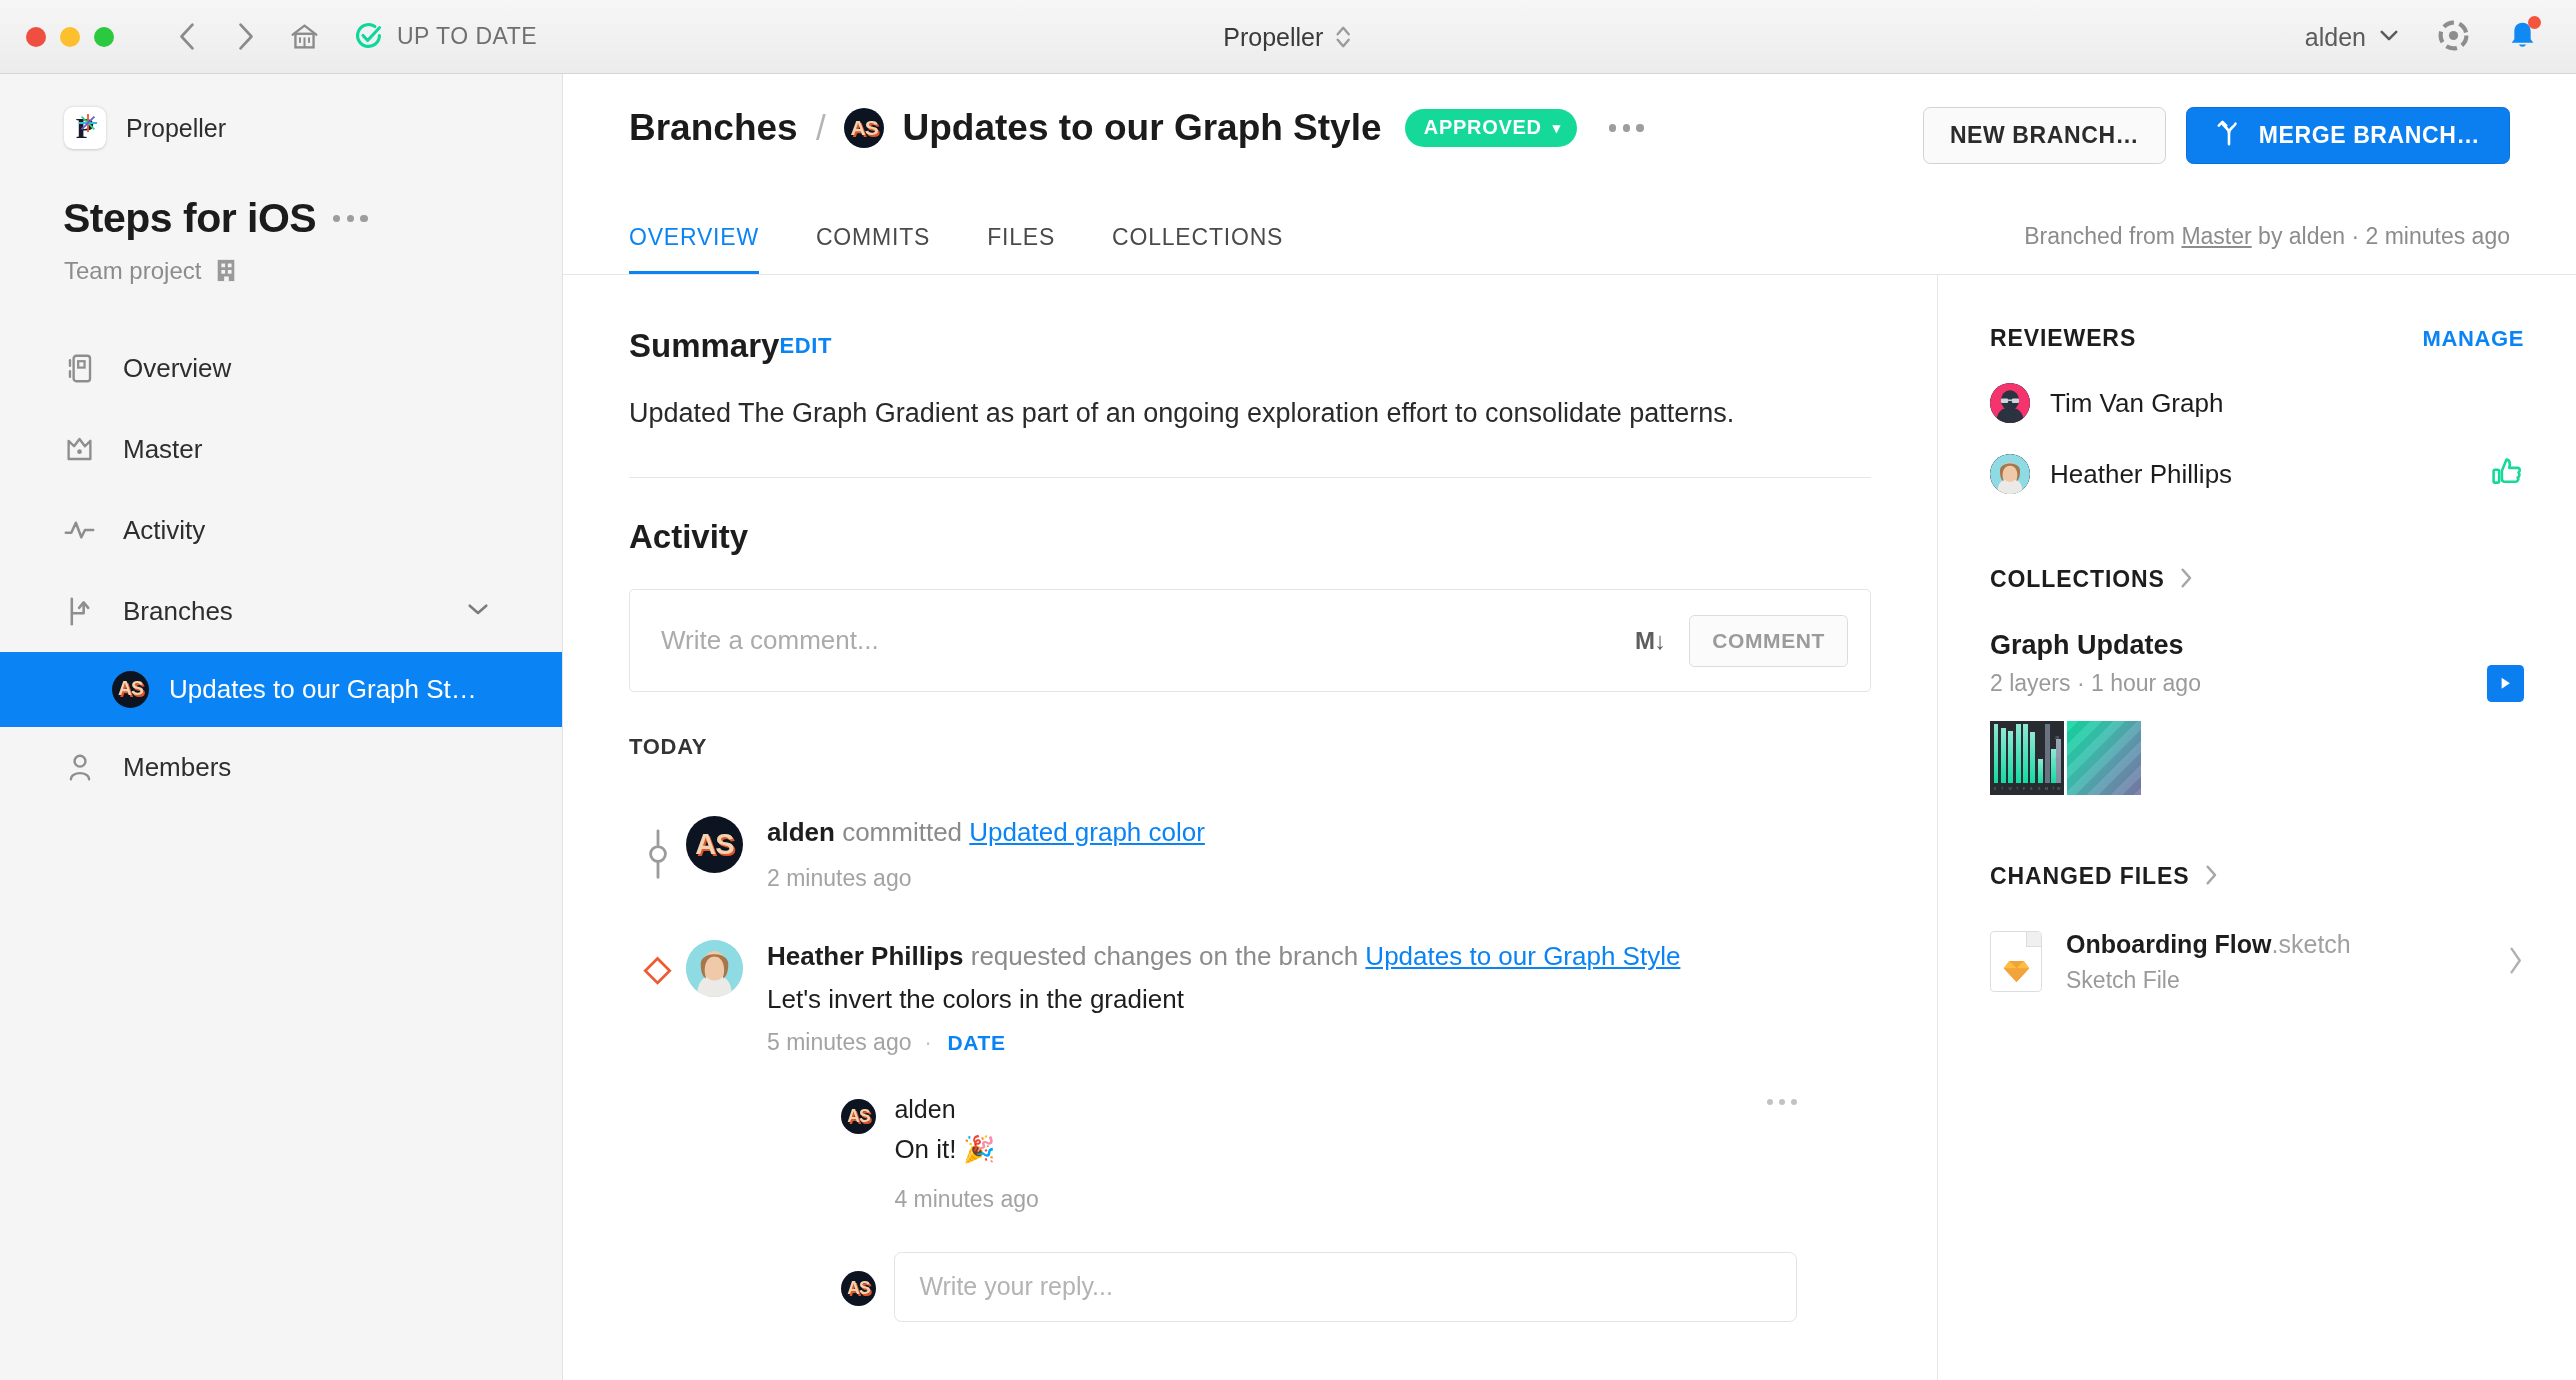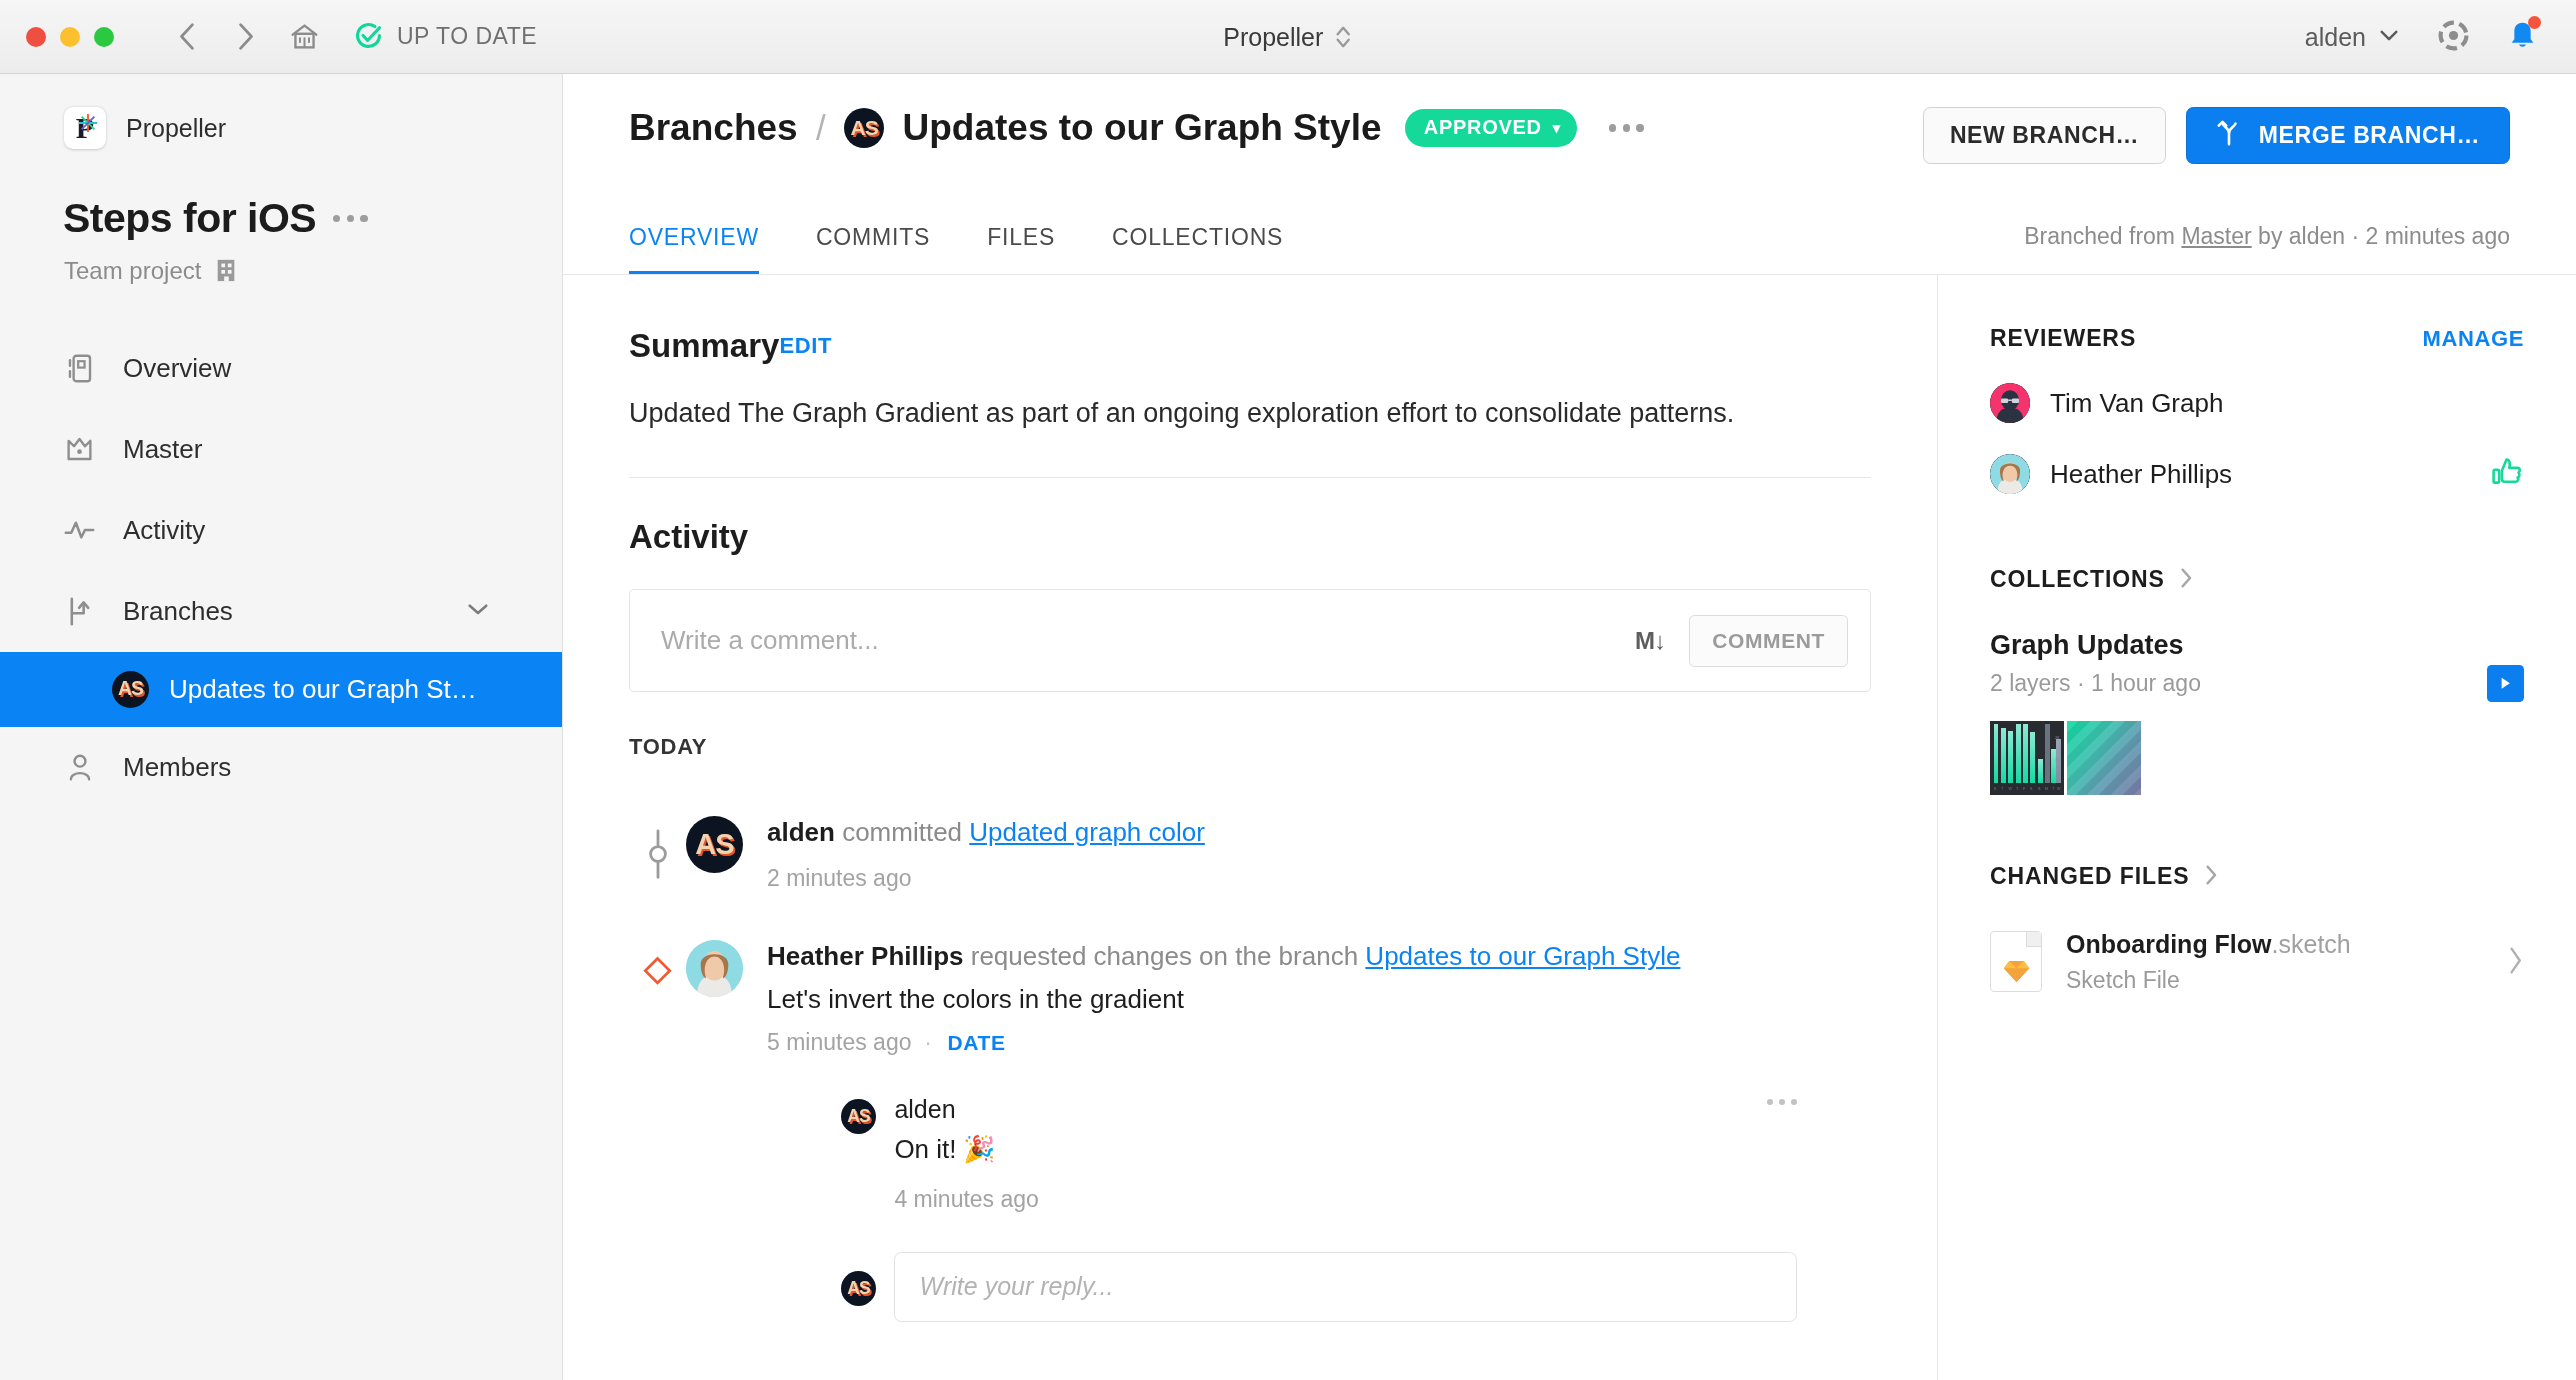--- a/index.html
+++ b/index.html
@@ -190,21 +190,21 @@
   .nested-name { font-size: 25px; color: #1d1d1d; }
   .nested-text { font-size: 26px; color: #1d1d1d; margin-top: 9.2px; }
   .nested-meta { font-size: 23px; color: #a3a3a3; margin-top: 21px; }
   .nested-dots { position: absolute; right: 74px; top: 3.7px; display: flex; gap: 5.5px; }
   .nested-dots i { width: 6.4px; height: 6.4px; border-radius: 50%; background: #c2c2c2; display:block; }
 
   .replybox-row { display: flex; align-items: center; margin-top: 39px; }
   .replybox {
     flex: 1; margin-right: 74px; height: 70px; border: 0.9px solid #e2e2e2; border-radius: 7.4px;
     display: flex; align-items: center; padding-left: 24px;
-    font-size: 25px; color: #b3b3b3; font-style: italic;
+    font-size: 25px; color: #b3b3b3;
   }
 
   
   .rp-sec { padding: 0 52px; }
   .rp-head {
     display: flex; align-items: center; justify-content: space-between;
     padding-top: 50px;
   }
   .rp-title { font-size: 23px; font-weight: bold; color: #1d1d1d; letter-spacing: 0.9px; }
   .rp-title-row { display: flex; align-items: center; gap: 14.7px; }

